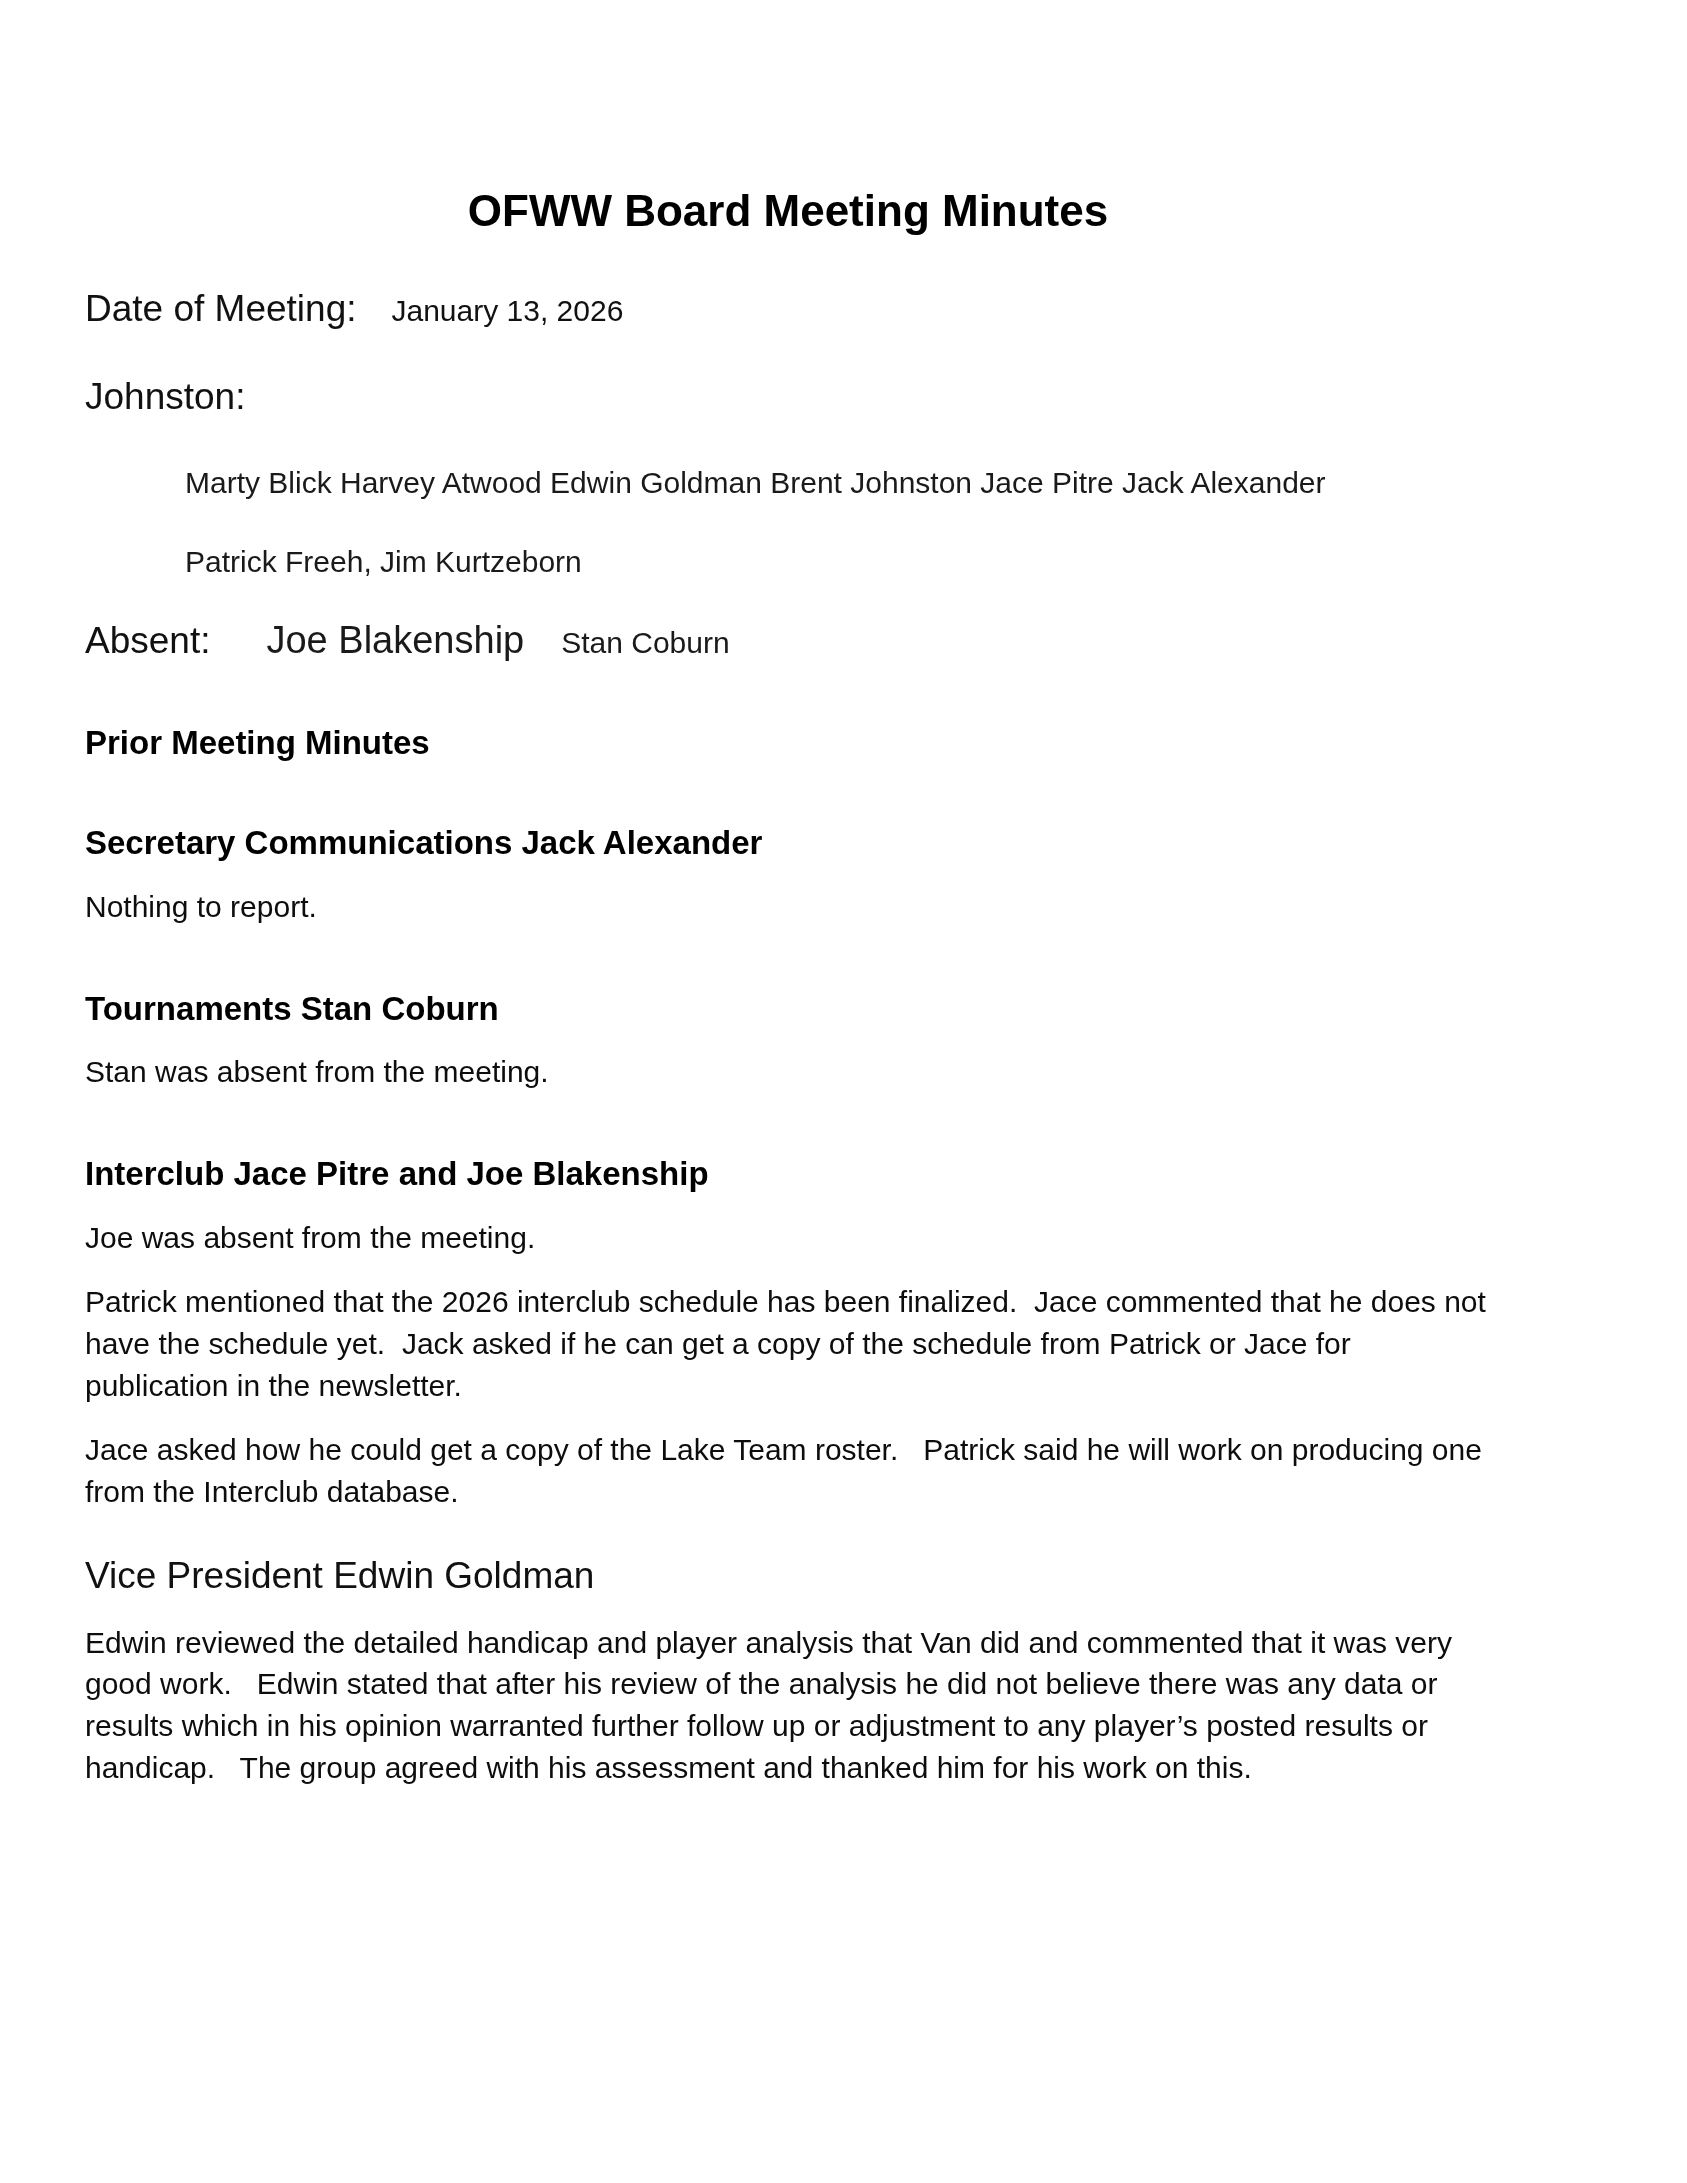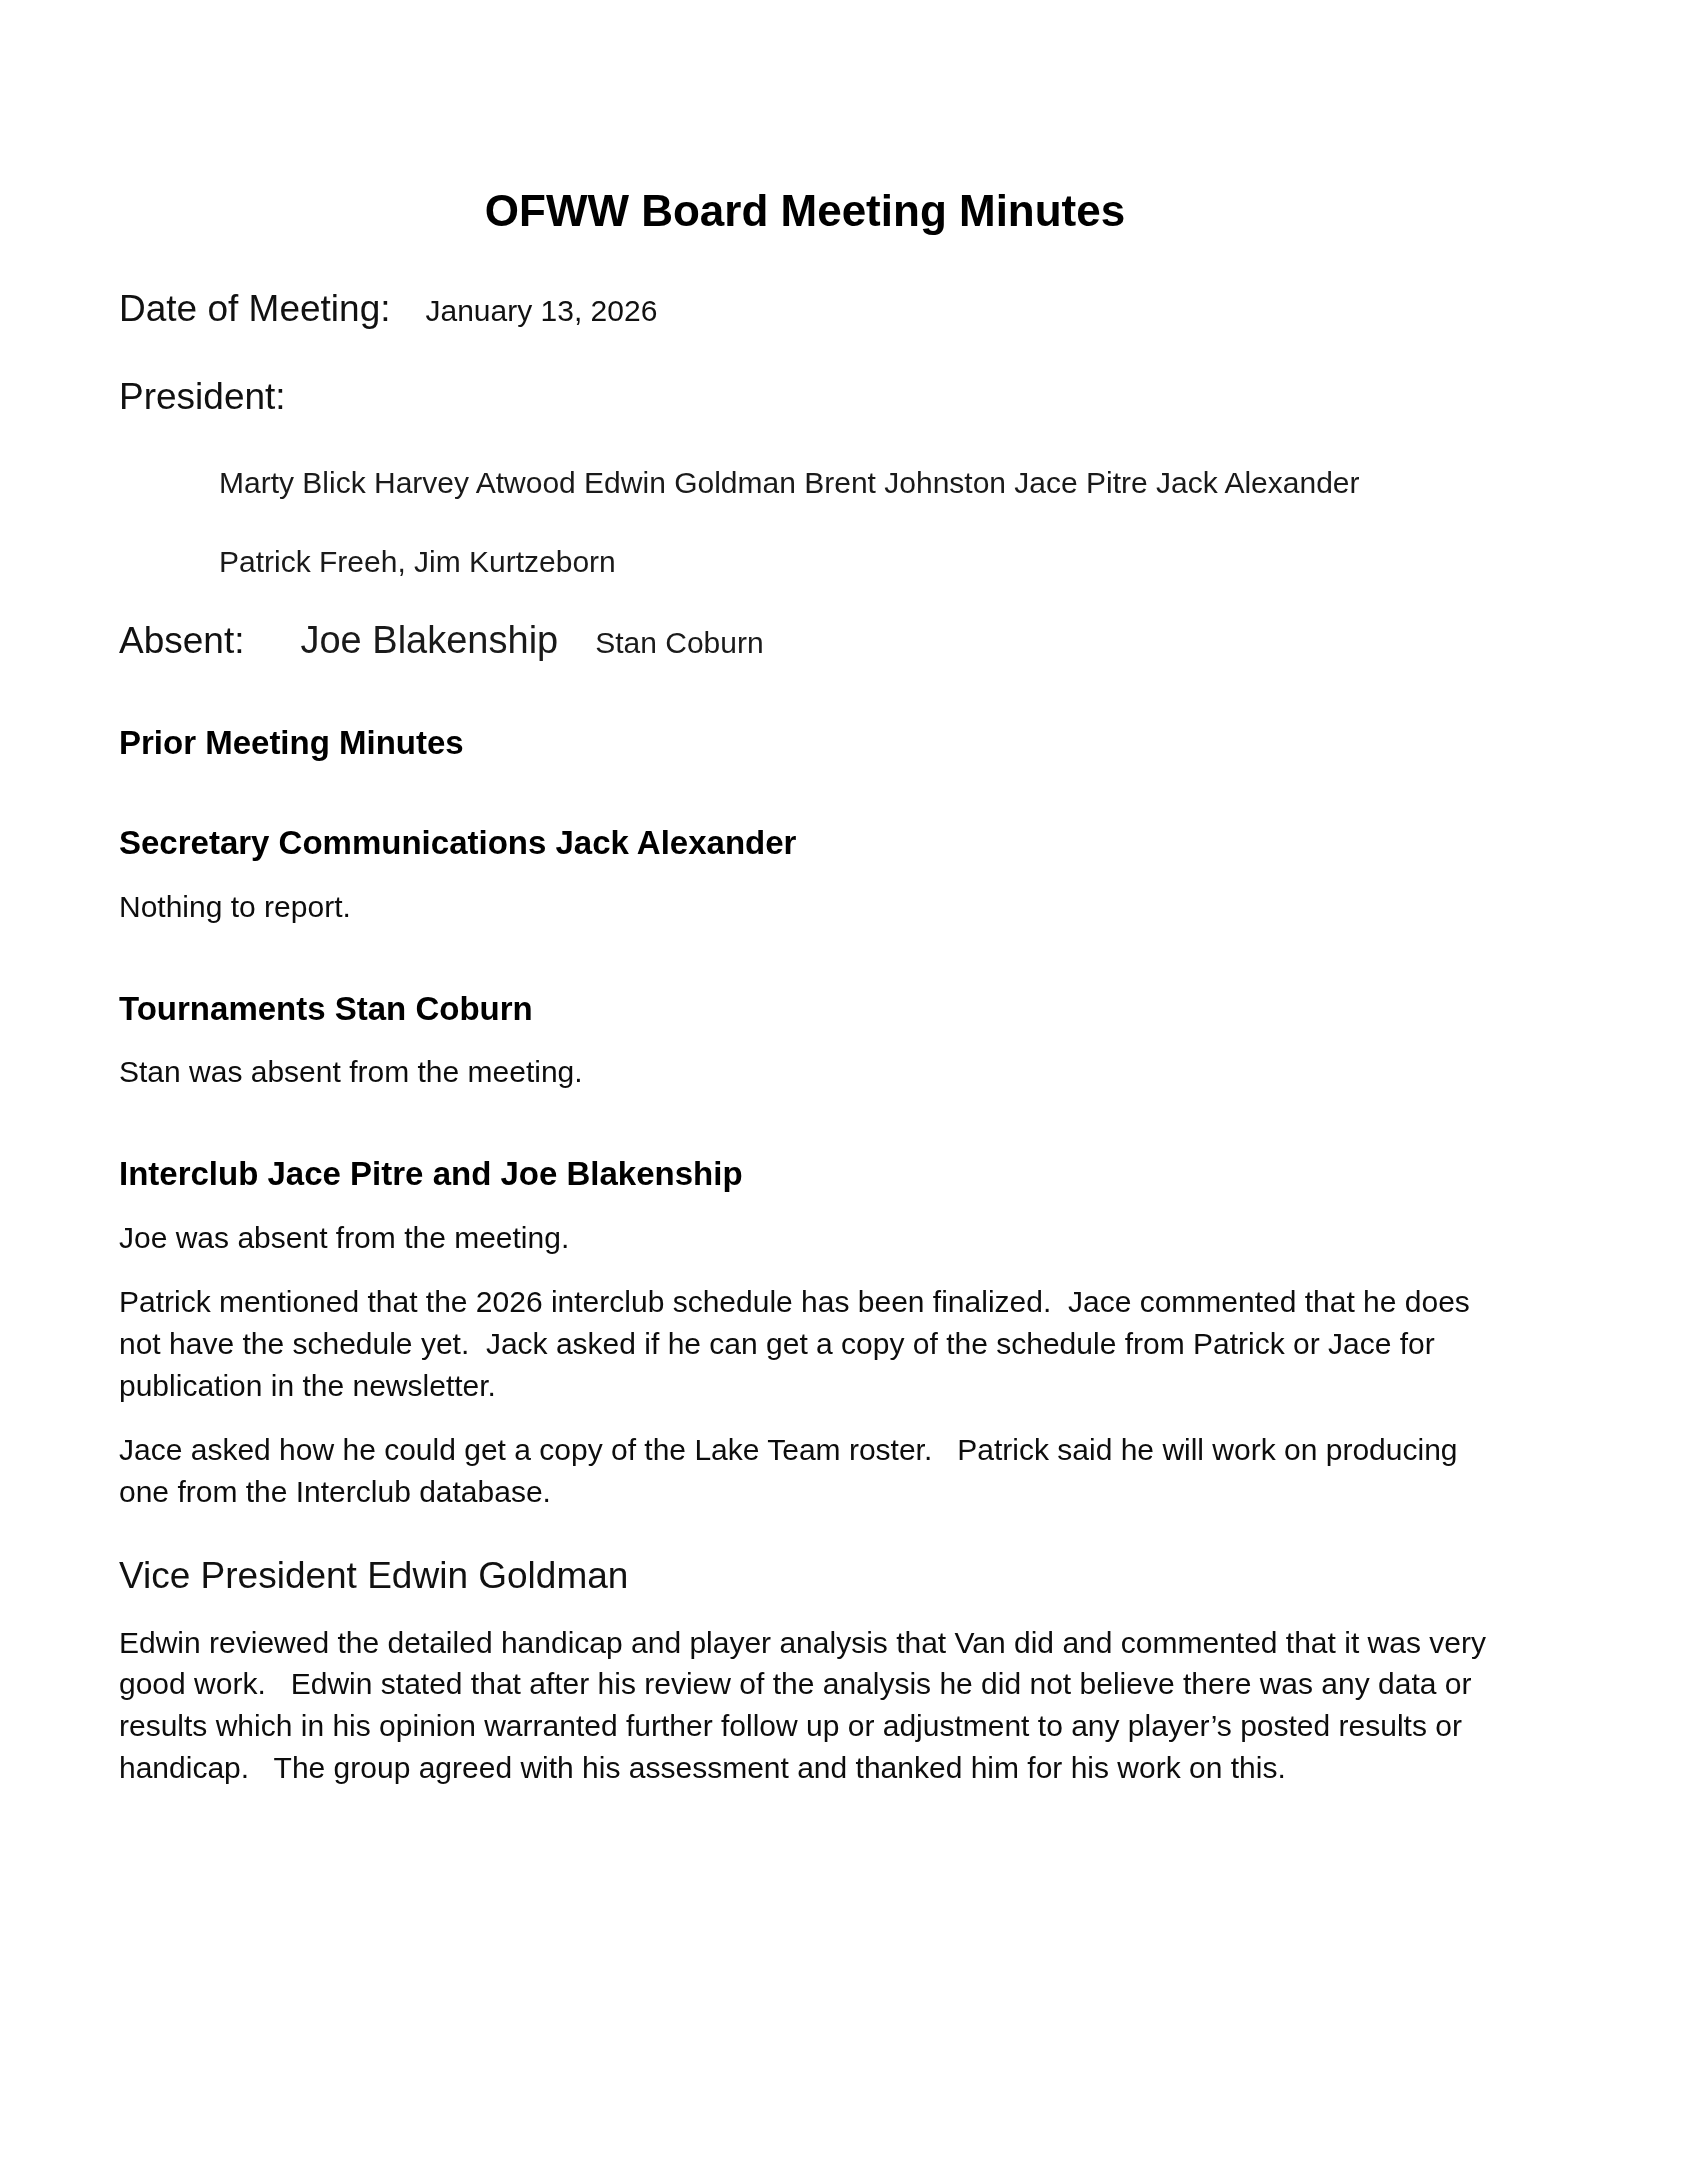--- a/index.html
+++ b/index.html
@@ -10,21 +10,21 @@
     width: 1687px;
     height: 2183px;
     font-family: "Liberation Sans", sans-serif;
     color: #1a1a1a;
     overflow: hidden;
   }
   .page {
     width: 1687px;
     height: 2183px;
     background: #ffffff;
-    padding: 186px 196px 0 119px;
+    padding: 186px 196px 0 85px;
   }
   .doc-title {
     text-align: center;
     font-size: 44px;
     font-weight: 700;
     color: #000000;
     margin-bottom: 52px;
     letter-spacing: 0px;
   }
   .meta-row {
@@ -90,21 +90,21 @@
 
 <div class="page">
 
   <div class="doc-title">OFWW Board Meeting Minutes</div>
 
   <div class="meta-row">
     <span class="meta-label">Date of Meeting:</span>
     <span class="meta-value">January 13, 2026</span>
   </div>
 
-  <div class="attendees-label">President:</div>
+  <div class="attendees-label">Johnston:</div>
 
   <div class="attendee-line">Marty Blick Harvey Atwood Edwin Goldman Brent Johnston Jace Pitre Jack Alexander</div>
   <div class="attendee-line">Patrick Freeh, Jim Kurtzeborn</div>
 
   <div class="absent-row">
     <span class="meta-label">Absent:</span>
     <span class="absent-name-1">Joe Blakenship</span>
     <span class="absent-name-2">Stan Coburn</span>
   </div>
 

